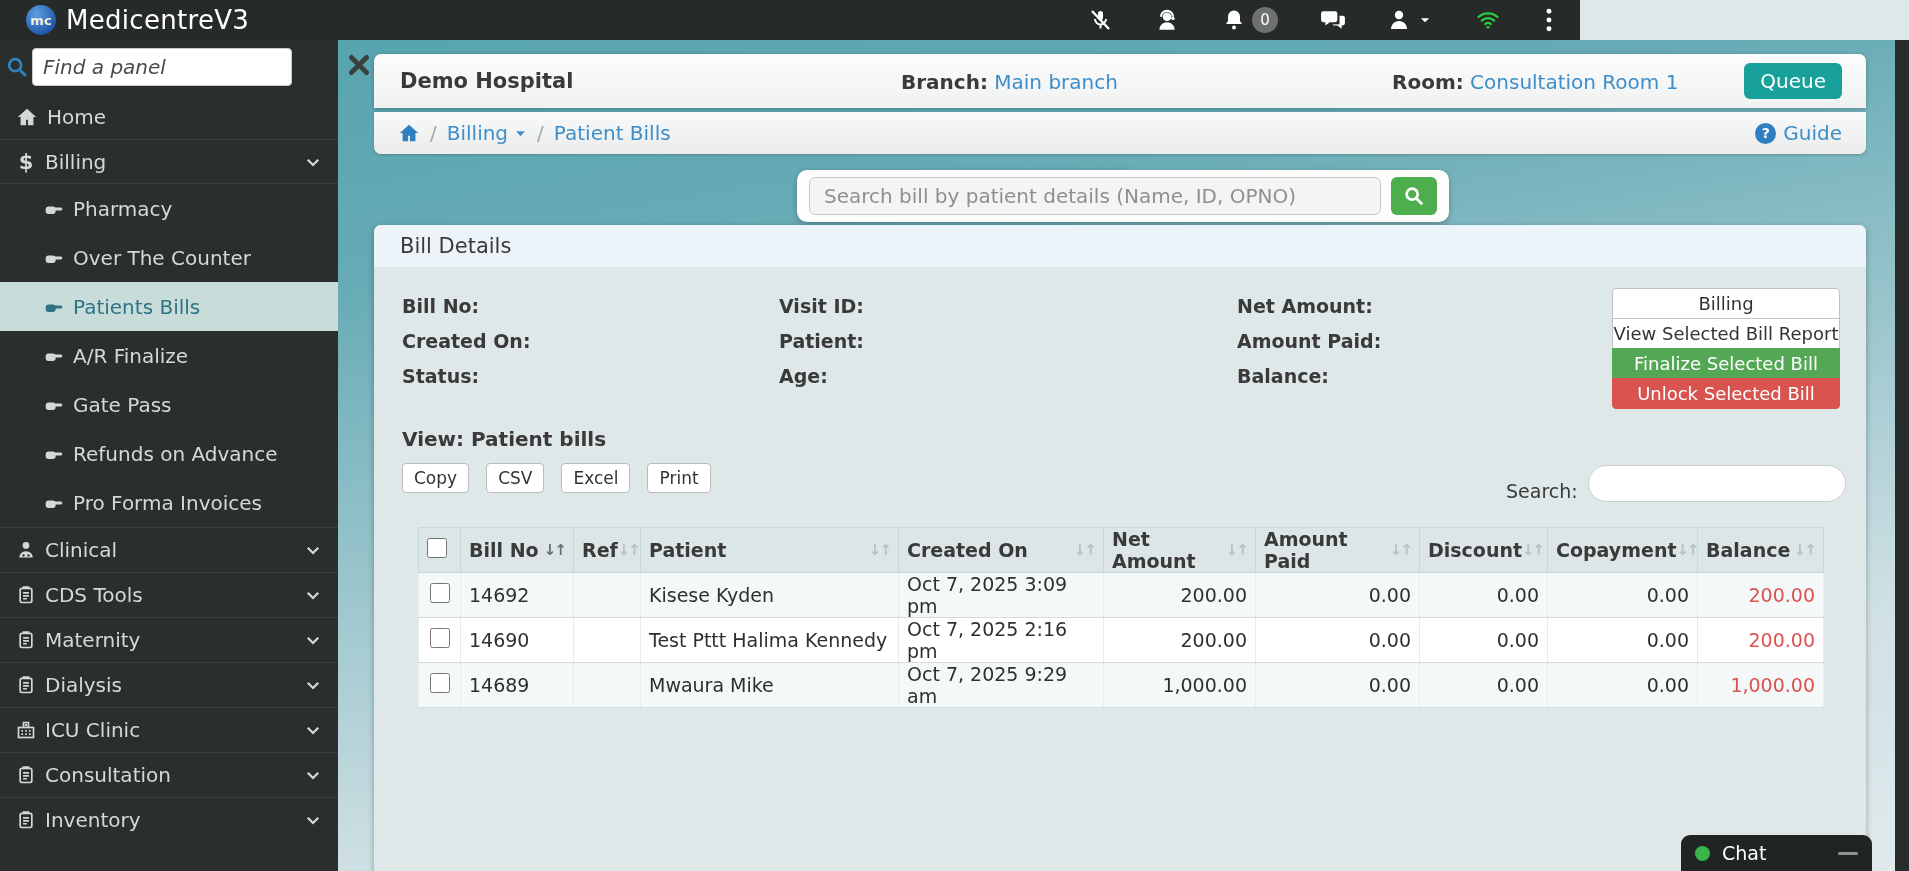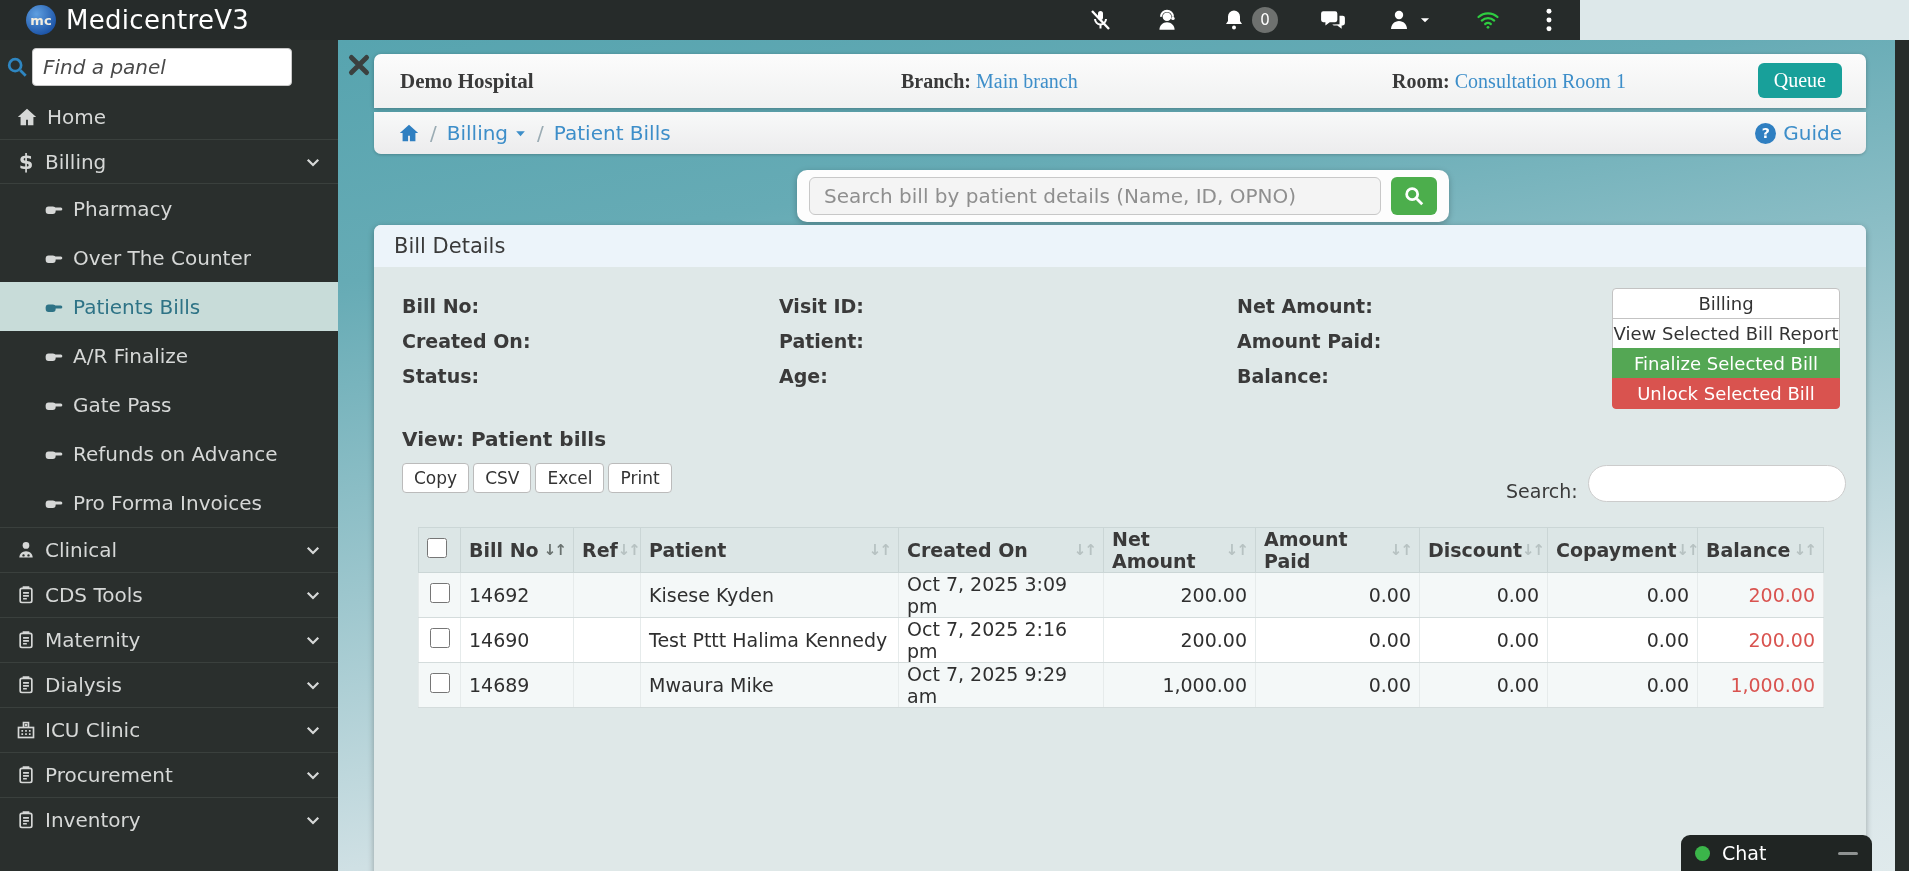--- a/index.html
+++ b/index.html
@@ -44,21 +44,21 @@
   .main { position:absolute; top:40px; left:338px; width:1571px; height:831px;
     background:linear-gradient(170deg,#57a4af 0%,#66abb5 22%,#9cc6cd 50%,#cfe0e4 75%,#e0eaec 100%);
     overflow:hidden; }
   .scroll-strip { position:absolute; top:40px; right:0; width:14px; height:831px;
     background:#272c2a; z-index:55; }
   .close-x { position:absolute; left:8px; top:12px; color:#3b403f; cursor:pointer; }
 
   
   .header-card { position:absolute; left:36px; top:14px; width:1492px; height:54px;
     background:linear-gradient(#fcfcfc,#f0f1f1); border-radius:7px 7px 0 0;
-    box-shadow:0 1px 4px rgba(0,0,0,.28);font-family:Liberation Serif, serif; }
+    box-shadow:0 1px 4px rgba(0,0,0,.28); }
   .hospital { position:absolute; left:26px; top:15px; font-size:21px; font-weight:bold; color:#3a3a3a; }
   .branch-group { position:absolute; left:527px; top:16px; font-size:20px; color:#3a3a3a; }
   .room-group  { position:absolute; left:1018px; top:16px; font-size:20px; color:#3a3a3a; }
   .link-blue { color:#3d8ec9; }
   .queue-btn { position:absolute; right:24px; top:9px; background:#18a09a; color:#fff;
     font-size:20px; padding:6px 16px; border-radius:6px; border:none; font-family:inherit; cursor:pointer; }
 
   
   .breadcrumb-card { position:absolute; left:36px; top:72px; width:1492px; height:42px;
     background:linear-gradient(#f8f9f9,#ececed); border-radius:0 0 7px 7px;
@@ -77,34 +77,34 @@
   .search-card input { flex:1; height:38px; background:#f4f4f4; border:1px solid #c8c8c8;
     border-radius:6px; font-size:20px; color:#555; padding:0 14px; font-family:inherit; }
   .search-card input::placeholder { color:#8f8f8f; }
   .green-search-btn { width:46px; height:38px; background:#4cae4c; border:none;
     border-radius:6px; display:flex; align-items:center; justify-content:center; cursor:pointer; }
 
   
   .details-card { position:absolute; left:36px; top:185px; width:1492px; height:660px;
     background:#dfe8e8; border-radius:7px; box-shadow:0 2px 6px rgba(0,0,0,.3); }
   .details-header { height:42px; background:#ecf4fa; border-radius:7px 7px 0 0;
-    display:flex; align-items:center; padding:0 20px; font-size:21px; color:#3a3a3a; }
+    display:flex; align-items:center; padding:0 26px; font-size:21px; color:#3a3a3a; }
   .field-label { position:absolute; font-size:19px; font-weight:600; color:#3a3a3a; }
 
   .action-stack { position:absolute; left:1238px; top:63px; width:228px;
     display:flex; flex-direction:column; }
   .action-btn { height:31px; font-size:18px; font-family:inherit; border:1px solid #c3c3c3;
     background:#fff; color:#333; cursor:pointer; margin-top:-1px; }
   .action-btn:first-child { border-radius:4px 4px 0 0; margin-top:0; }
   .action-btn:last-child { border-radius:0 0 4px 4px; }
   .action-btn.green { background:#54a754; border-color:#54a754; color:#fff; }
   .action-btn.red { background:#d9534f; border-color:#d9534f; color:#fff; }
 
   .view-title { position:absolute; left:28px; top:202px; font-size:20px; font-weight:bold; color:#3a3a3a; }
-  .export-row { position:absolute; left:28px; top:238px; display:flex; gap:4px; }
+  .export-row { position:absolute; left:28px; top:238px; display:flex; gap:17px; }
   .export-btn { background:#fff; border:1px solid #bbb; border-radius:4px; color:#333;
     font-size:17px; padding:4px 11px; font-family:inherit; cursor:pointer; }
   .tbl-search { position:absolute; left:1132px; top:240px; display:flex; align-items:flex-end; gap:10px; }
   .tbl-search label { font-size:19px; color:#3a3a3a; }
   .tbl-search input { width:258px; height:37px; border:1px solid #ccc; border-radius:19px;
     background:#fff; padding:0 16px; font-size:18px; font-family:inherit; }
 
   
   .bills-table { position:absolute; left:44px; top:302px; width:1405px;
     border-collapse:collapse; table-layout:fixed; font-size:19px; color:#2f2f2f; }
@@ -323,21 +323,21 @@
     <svg class="chev" width="18" height="18" viewBox="0 0 24 24" fill="none" stroke="currentColor" stroke-width="3">
         <path d="M5 9l7 7 7-7"></path>
       </svg>
   </div>
   <div class="nav-item toplevel">
     <svg width="20" height="20" viewBox="0 0 24 24" fill="none" stroke="currentColor" stroke-width="2">
       <rect x="5" y="4" width="14" height="17" rx="2"></rect>
         <path d="M9 4V2.5h6V4"></path>
         <path d="M8.5 9.5h7M8.5 13h7M8.5 16.5h4.5"></path>
       </svg>
-    <span>Procurement</span>
+    <span>Consultation</span>
     <svg class="chev" width="18" height="18" viewBox="0 0 24 24" fill="none" stroke="currentColor" stroke-width="3">
         <path d="M5 9l7 7 7-7"></path>
       </svg>
   </div>
   <div class="nav-item toplevel">
     <svg width="20" height="20" viewBox="0 0 24 24" fill="none" stroke="currentColor" stroke-width="2">
       <rect x="5" y="4" width="14" height="17" rx="2"></rect>
         <path d="M9 4V2.5h6V4"></path>
         <path d="M8.5 9.5h7M8.5 13h7M8.5 16.5h4.5"></path>
       </svg>

